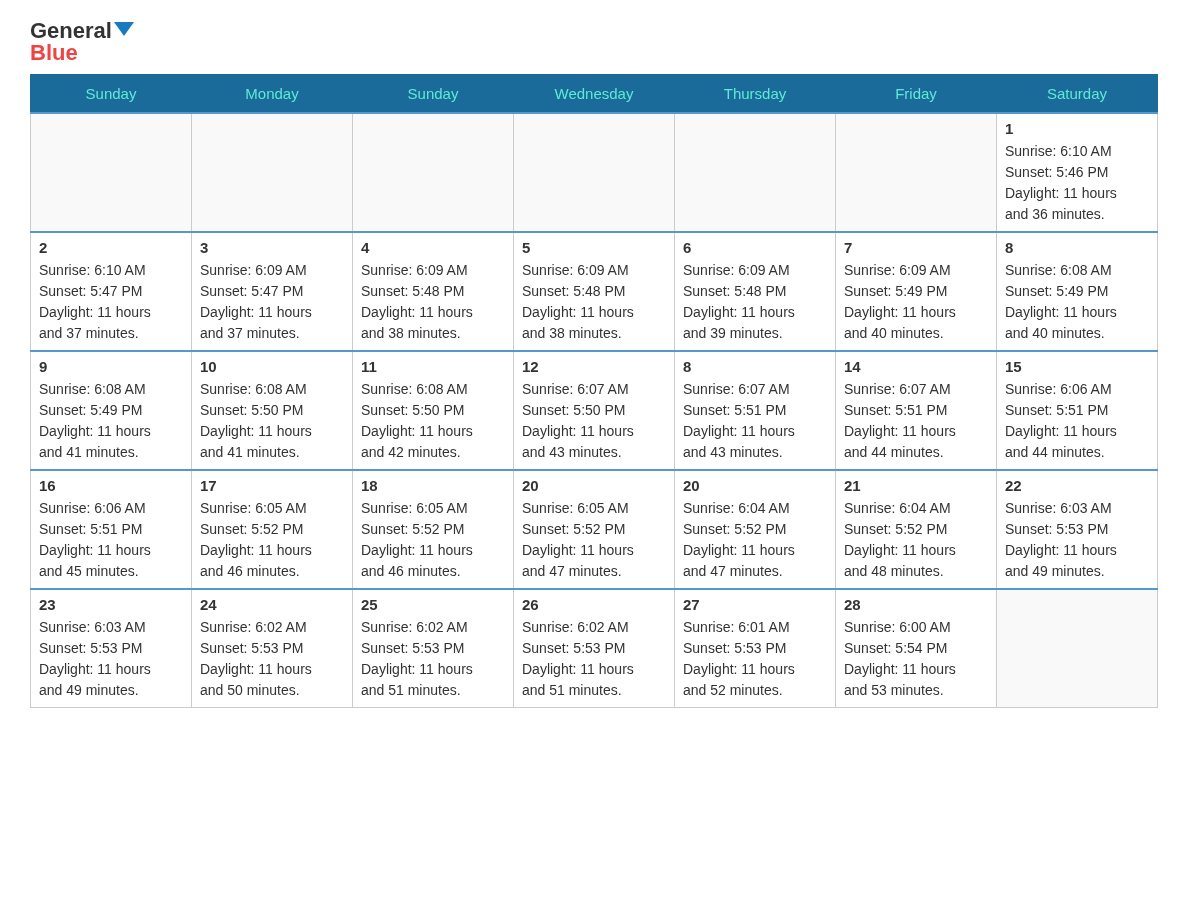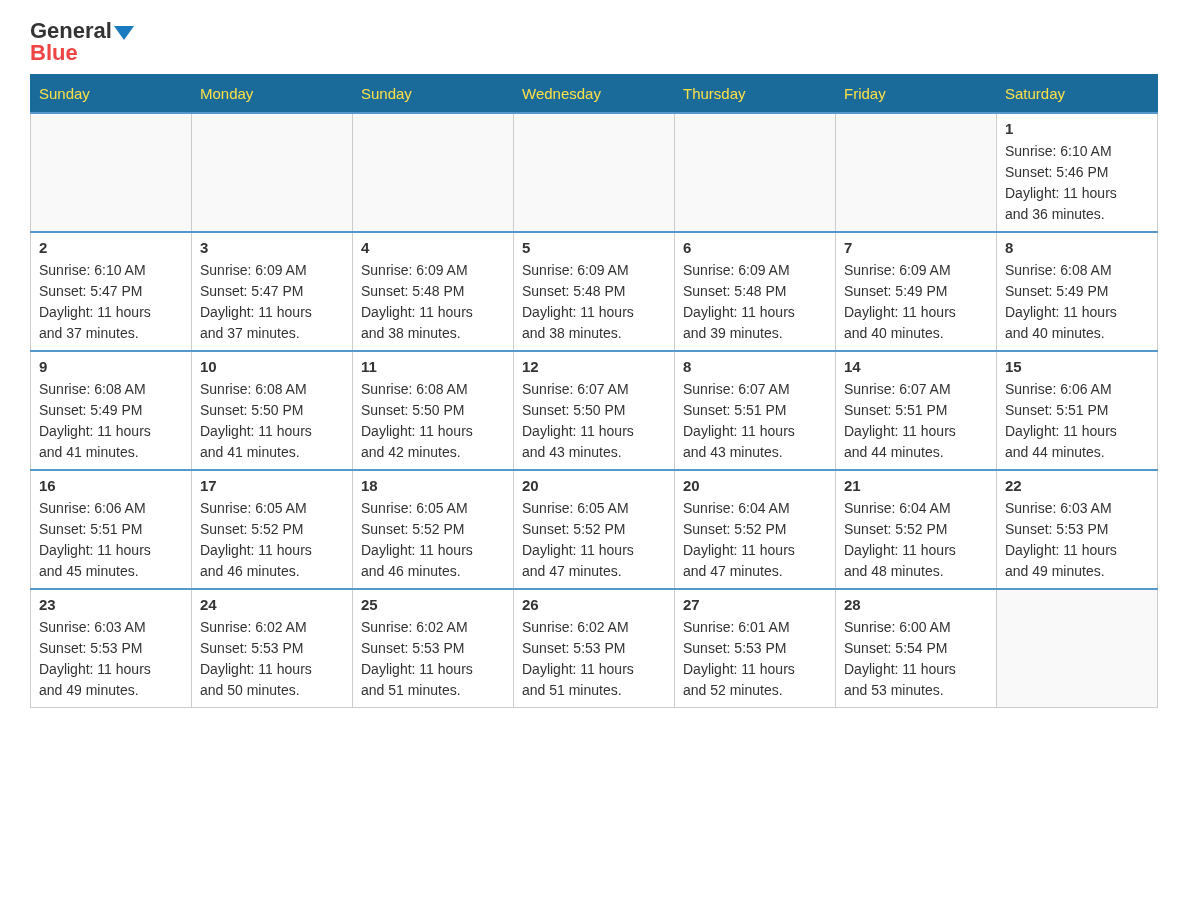--- a/index.html
+++ b/index.html
@@ -54,25 +54,25 @@
       color: #444;
       margin-top: 4px;
     }
     .calendar {
       width: 100%;
       border-collapse: collapse;
       margin-top: 10px;
     }
     .calendar th {
       background-color: #1a6b9a;
-      color: #fde047;
+      color: #5eead4;
       padding: 10px 8px;
       font-size: 15px;
       font-weight: normal;
-      text-align: left;
+      text-align: center;
       border: 1px solid #1a6b9a;
     }
     .calendar td {
       vertical-align: top;
       padding: 6px 8px;
       border: 1px solid #ccc;
       width: 14.28%;
       min-height: 100px;
       font-size: 12.5px;
       color: #333;
@@ -96,21 +96,21 @@
     }
     .week-row td {
       height: 110px;
     }
   </style>
 </head>
 <body>
 
 <div class="header">
   <div class="logo">
-    <div style="display:flex; align-items:flex-end;">
+    <div style="display:flex; align-items:center;">
       <span class="logo-text">General</span>
       <span class="logo-triangle"></span>
     </div>
     <span class="logo-text blue" style="color:#ef4444; font-size:22px;">Blue</span>
   </div>
   <div class="title-block">
     <div class="month-title"></div>
     <div class="location-title"></div>
   </div>
 </div>

